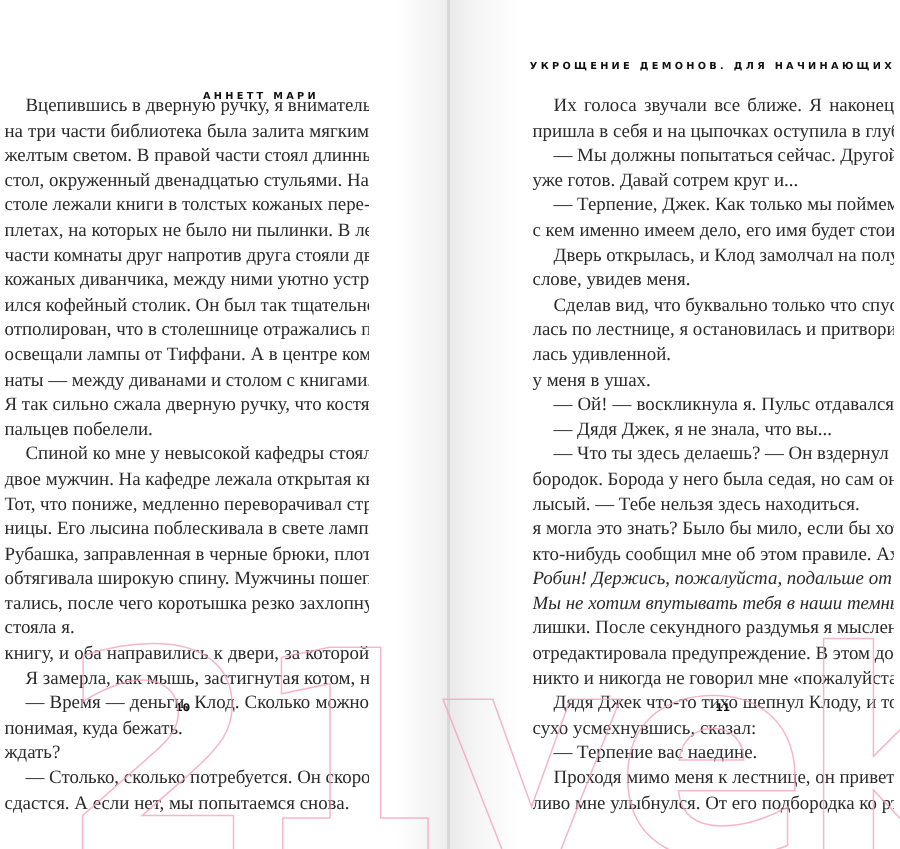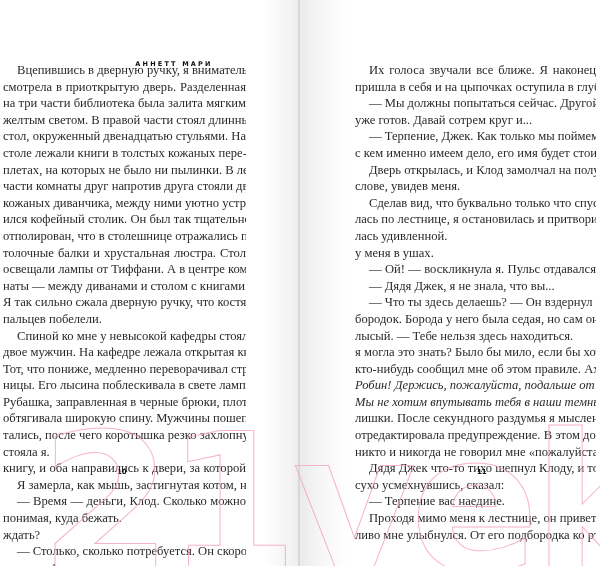--- a/index.html
+++ b/index.html
@@ -25,31 +25,29 @@
   .watermark { position:absolute; left:40px; top:410px; font-family:"DejaVu Sans", sans-serif; font-weight:bold; font-size:190px; letter-spacing:-6px; color:transparent; -webkit-text-stroke:1px #f5a3bd; opacity:0.8; pointer-events:none; white-space:nowrap; line-height:1; }
 </style>
 </head>
 <body>
 
 <div class="spread">
   <div class="page page-left">
     <div class="running-head">АННЕТТ МАРИ</div>
     <div class="text" id="left-text">
         <span class="line indent">Вцепившись в дверную ручку, я внимательно</span>
-        <span class="line">смотрела в приоткрытую дверь. Разделенная</span>
         <span class="line">на три части библиотека была залита мягким</span>
         <span class="line">желтым светом. В правой части стоял длинный</span>
         <span class="line">стол, окруженный двенадцатью стульями. На</span>
         <span class="line">столе лежали книги в толстых кожаных пере-</span>
         <span class="line">плетах, на которых не было ни пылинки. В левой</span>
         <span class="line">части комнаты друг напротив друга стояли два</span>
         <span class="line">кожаных диванчика, между ними уютно устро-</span>
         <span class="line">ился кофейный столик. Он был так тщательно</span>
         <span class="line">отполирован, что в столешнице отражались по-</span>
-        <span class="line">толочные балки и хрустальная люстра. Стол</span>
         <span class="line">освещали лампы от Тиффани. А в центре ком-</span>
         <span class="line">наты — между диванами и столом с книгами...</span>
         <span class="line">Я так сильно сжала дверную ручку, что костяшки</span>
         <span class="line last">пальцев побелели.</span>
         <span class="line indent">Спиной ко мне у невысокой кафедры стояли</span>
         <span class="line">двое мужчин. На кафедре лежала открытая книга.</span>
         <span class="line">Тот, что пониже, медленно переворачивал стра-</span>
         <span class="line">ницы. Его лысина поблескивала в свете ламп.</span>
         <span class="line">Рубашка, заправленная в черные брюки, плотно</span>
         <span class="line">обтягивала широкую спину. Мужчины пошеп-</span>
@@ -59,20 +57,21 @@
         <span class="line indent">Я замерла, как мышь, застигнутая котом, не</span>
         <span class="line indent">— Время — деньги, Клод. Сколько можно</span>
         <span class="line last">понимая, куда бежать.</span>
         <span class="line last">ждать?</span>
         <span class="line indent">— Столько, сколько потребуется. Он скоро</span>
         <span class="line last">сдастся. А если нет, мы попытаемся снова.</span>
       </div>
     <div class="folio">10</div>
   </div>
   <div class="page page-right">
+    <div class="running-head">УКРОЩЕНИЕ ДЕМОНОВ. ДЛЯ НАЧИНАЮЩИХ</div>
     <div class="text" id="right-text">
         <span class="line indent">Их голоса звучали все ближе. Я наконец</span>
         <span class="line">пришла в себя и на цыпочках оступила в глубь</span>
         <span class="line indent">— Мы должны попытаться сейчас. Другой</span>
         <span class="line last">уже готов. Давай сотрем круг и...</span>
         <span class="line indent">— Терпение, Джек. Как только мы поймем,</span>
         <span class="line last">с кем именно имеем дело, его имя будет стоить...</span>
         <span class="line indent">Дверь открылась, и Клод замолчал на полу-</span>
         <span class="line last">слове, увидев меня.</span>
         <span class="line indent">Сделав вид, что буквально только что спусти-</span>

